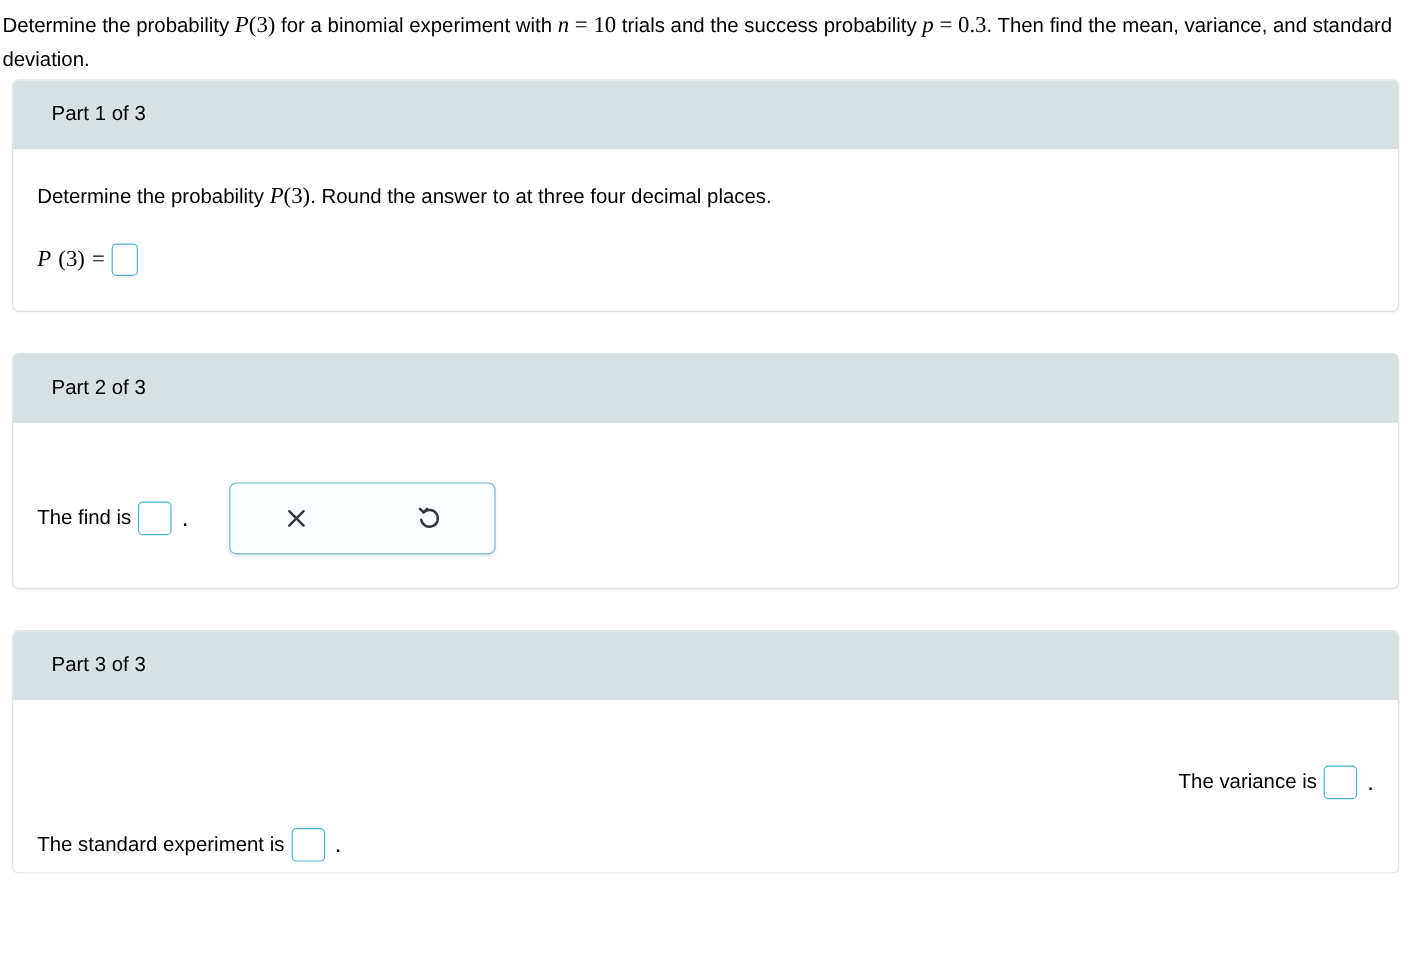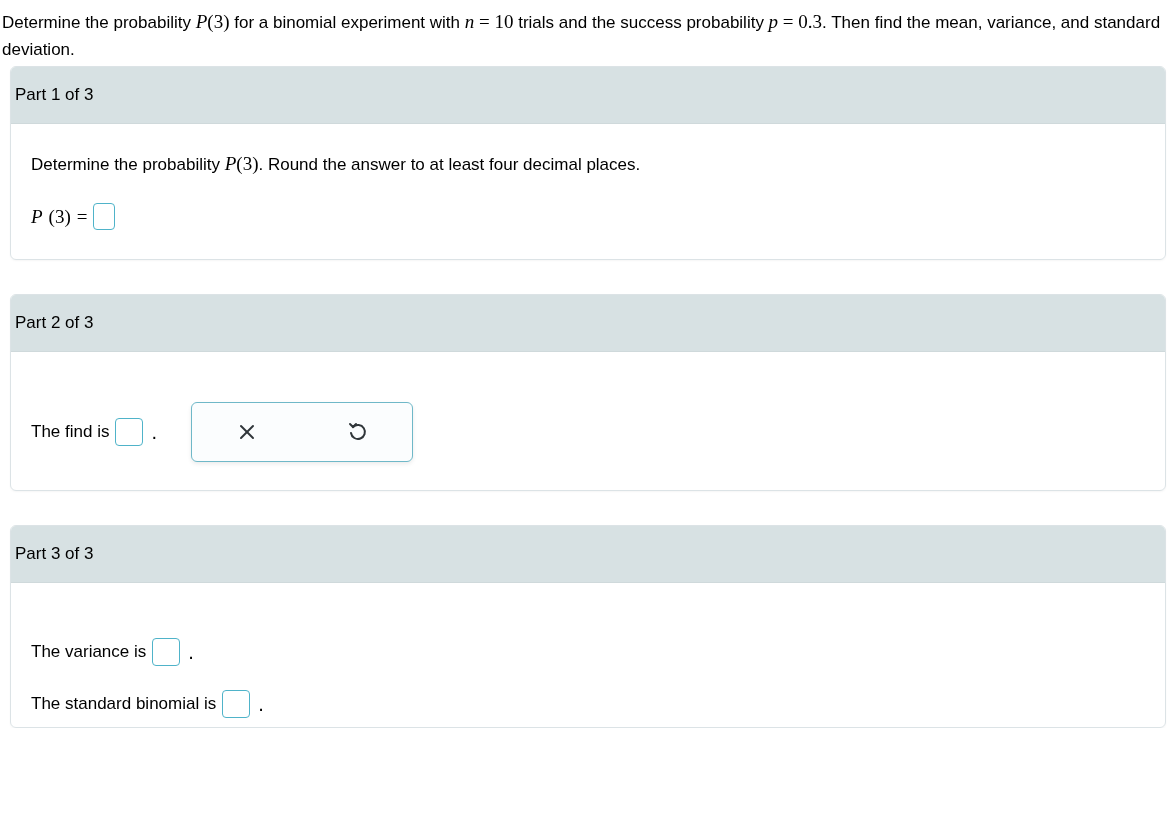--- a/index.html
+++ b/index.html
@@ -22,21 +22,21 @@
   .math-r { font-family: 'Times New Roman', serif; font-size: 19px; }
   .card {
     border: 1px solid #dce3e6;
     border-radius: 6px;
     margin: 0 10px 34px 10px;
     overflow: hidden;
     box-shadow: 0 1px 2px rgba(0,0,0,0.04);
   }
   .card-header {
     background: #d7e1e3;
-    padding: 18px 4px;
+    padding: 18px 32px;
     font-size: 17px;
     border-bottom: 1px solid #cfd9db;
   }
   .card-body {
     padding: 26px 20px 28px 20px;
     line-height: 1.5;
   }
   .row {
     margin-top: 24px;
     display: flex;
@@ -86,21 +86,21 @@
 
 <div class="container">
   <div class="intro">
     <span>Determine the probability </span><span class="math-i">P</span><span class="math-r">(3)</span><span> for a binomial experiment with </span><span class="math-i">n</span><span class="math-r"> = </span><span class="math-r">10</span><span> trials and the success probability </span><span class="math-i">p</span><span class="math-r"> = </span><span class="math-r">0.3</span><span>. Then find the mean, variance, and standard deviation.</span>
   </div>
 
   <div class="card">
     <div class="card-header">Part 1 of 3</div>
     <div class="card-body">
       <div>
-        <span>Determine the probability </span><span class="math-i">P</span><span class="math-r">(3)</span><span>. Round the answer to at least four decimal places.</span>
+        <span>Determine the probability </span><span class="math-i">P</span><span class="math-r">(3)</span><span>. Round the answer to at three four decimal places.</span>
       </div>
       <div class="row">
         <span class="math-i">P</span>
           <span class="math-r">(3)</span>
           <span class="math-r"> = </span>
         <input class="answer-box answer-box-sm" style="">
       </div>
     </div>
   </div>
 
@@ -125,26 +125,26 @@
               </svg>
           </div>
         </div>
       </div>
     </div>
   </div>
 
   <div class="card" style="margin-bottom:0;">
     <div class="card-header">Part 3 of 3</div>
     <div class="card-body" style="padding-bottom:8px;">
-      <div class="row" style="margin-top:28px;">
+      <div class="row" style="margin-top:28px;justify-content:flex-end;">
         <span>The variance is </span>
         <input class="answer-box" style="">
         <span class="period">.</span>
       </div>
       <div class="row" style="margin-top:22px;">
-        <span>The standard binomial is </span>
+        <span>The standard experiment is </span>
         <input class="answer-box" style="">
         <span class="period">.</span>
       </div>
     </div>
   </div>
 
 </div>
 
 </body></html>

